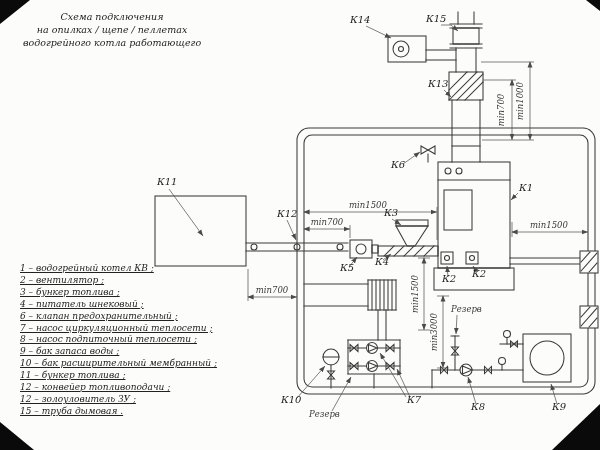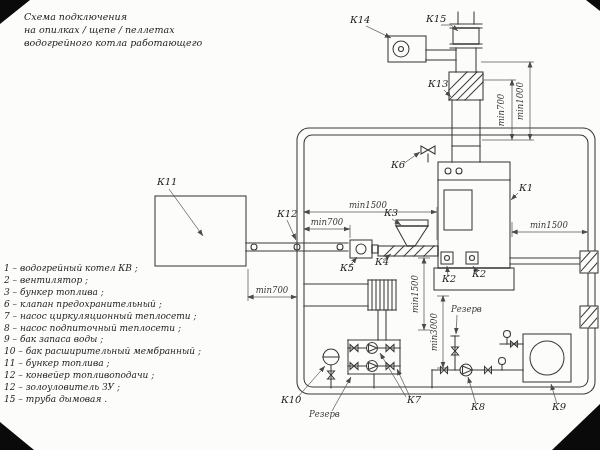--- a/index.html
+++ b/index.html
@@ -1,22 +1,22 @@
 <!DOCTYPE html>
 <html><head>
 <meta charset="utf-8">
 <style>
   html,body{margin:0;padding:0;background:#e8e8e8;}
   .page{position:relative;width:600px;height:450px;background:#fcfcfb;overflow:hidden;
         font-family:"DejaVu Serif",serif;}
   .page svg{position:absolute;left:0;top:0;}
-  .title{position:absolute;left:24px;top:10px;width:200px;
+  .title{position:absolute;left:12px;top:10px;width:200px;text-align:center;
          font:italic 9.5px/13px "DejaVu Serif",serif;color:#222;}
-  .legend{position:absolute;left:4px;top:263px;width:268px;white-space:nowrap;
-          font:italic 9px/11.9px "DejaVu Serif",serif;color:#222;}
+  .legend{position:absolute;left:20px;top:263px;width:268px;white-space:nowrap;
+          font:italic 9px/11.9px "DejaVu Serif",serif;color:#222;text-decoration:underline;}
   .s{stroke:#3a3a3a;stroke-width:1.05;fill:none;stroke-linecap:square;}
   .d{stroke:#4a4a4a;stroke-width:.7;fill:none;}
   text{stroke:none;}
   .lbl{font:italic 10px "DejaVu Serif",serif;fill:#252525;}
   .dim{font:italic 8.5px "DejaVu Serif",serif;fill:#3a3a3a;}
   .mid{text-anchor:middle;}
 </style>
 </head>
 <body>
 
@@ -25,20 +25,21 @@
   <div class="title">
     <div>Схема подключения</div>
     <div>на опилках / щепе / пеллетах</div>
     <div>водогрейного котла работающего</div>
   </div>
 
   <div class="legend">
     <div>1 –  водогрейный котел КВ ;</div>
     <div>2 –  вентилятор ;</div>
     <div>3 –  бункер топлива ;</div>
+    <div>4 –  питатель шнековый ;</div>
     <div>6 –  клапан предохранительный ;</div>
     <div>7 –  насос циркуляционный теплосети ;</div>
     <div>8 –  насос подпиточный теплосети ;</div>
     <div>9 –  бак запаса воды ;</div>
     <div>10 –  бак расширительный мембранный ;</div>
     <div>11 –  бункер топлива ;</div>
     <div>12 –  конвейер топливоподачи ;</div>
     <div>12 –  золоуловитель ЗУ ;</div>
     <div>15 –  труба дымовая .</div>
   </div>

